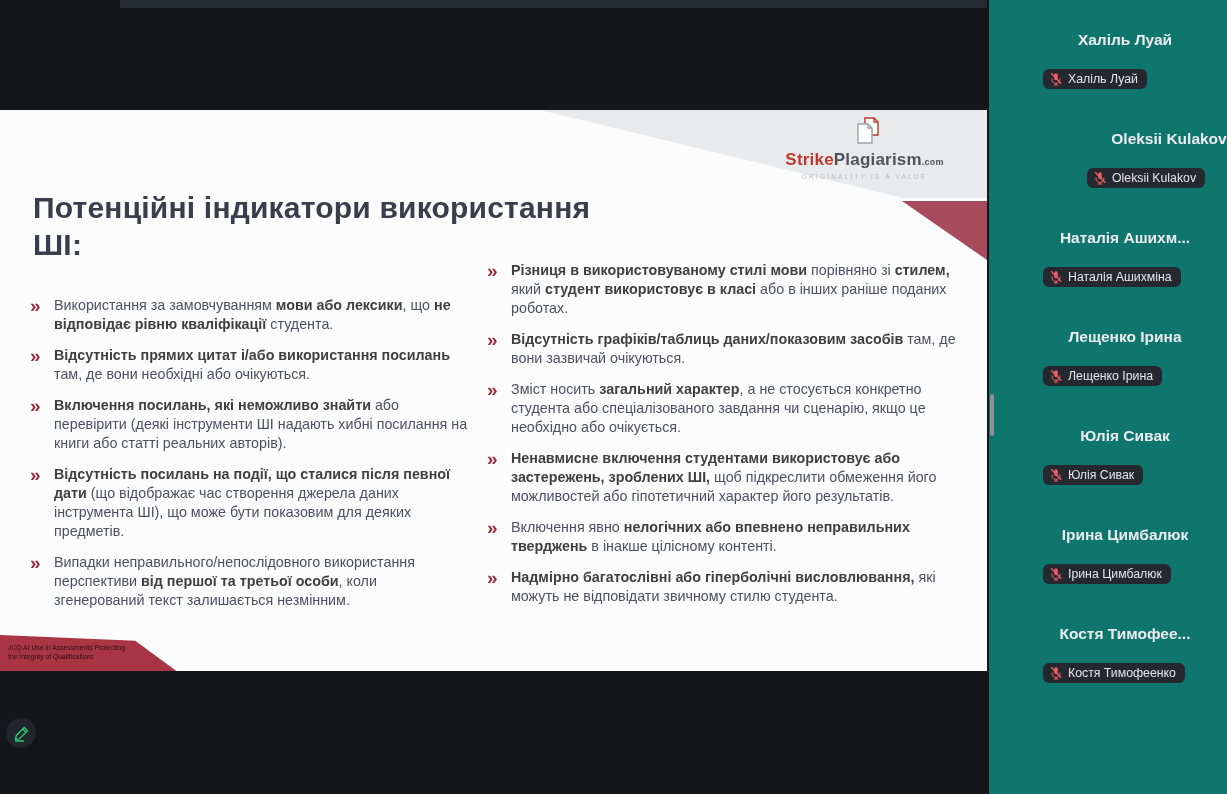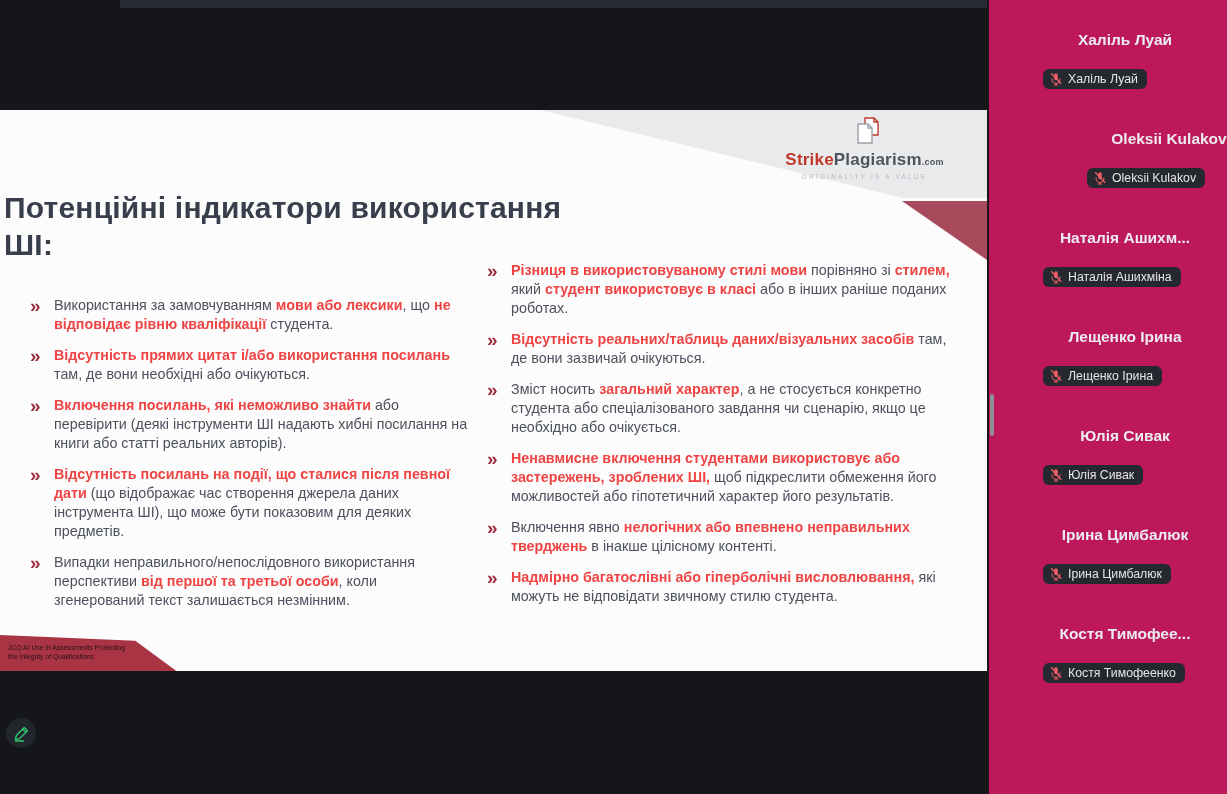--- a/index.html
+++ b/index.html
@@ -15,41 +15,41 @@
   .slide svg.deco{position:absolute;left:0;top:0;pointer-events:none;}
 
   .logo{position:absolute;left:772px;top:6px;width:185px;text-align:center;}
   .logo .docicon{display:block;margin:0 auto 0 auto;width:34px;height:34px;}
   .logo .brand{font-size:17px;letter-spacing:.2px;white-space:nowrap;}
   .logo .brand .red{color:#c0392b;font-weight:700;}
   .logo .brand .dark{color:#50545d;font-weight:600;}
   .logo .brand .tld{color:#50545d;font-size:9px;font-weight:600;margin-top:8px;}
   .logo .tagline{margin-top:3px;font-size:6.5px;letter-spacing:2.2px;color:#b7bac1;white-space:nowrap;}
 
-  .slide-title{position:absolute;left:4px;top:80px;width:690px;
+  .slide-title{position:absolute;left:33px;top:80px;width:690px;
       font-size:30px;font-weight:700;color:#383e4b;line-height:1.22;letter-spacing:.2px;}
 
   .col{position:absolute;}
   .col-left{left:30px;top:186px;width:438px;}
   .col-right{left:487px;top:151px;width:476px;}
   .bullet{display:flex;margin-bottom:12px;}
   .chev{flex:0 0 24px;color:var(--accent,#9c2b3d);font-weight:700;font-size:19px;line-height:1;margin-top:0px;letter-spacing:-2px;}
   .btext{font-size:14.3px;line-height:1.33;color:#4c515d;}
-  .btext b{color:#ef4444;font-weight:700;}
+  .btext b{color:#404040;font-weight:700;}
 
   .footer-shape{position:absolute;left:0;top:519px;width:196px;height:42px;background:var(--footer-red,#a93444);
       -webkit-clip-path:polygon(0 14%,69% 28%,90% 100%,0 100%);clip-path:polygon(0 14%,69% 28%,90% 100%,0 100%);}
   .footnote{position:absolute;left:8px;top:14px;width:160px;font-size:6.8px;line-height:1.35;color:#2c1218;}
 
   
   .annot-btn{position:absolute;left:6px;top:718px;width:30px;height:30px;border-radius:50%;
       background:#21262c;display:flex;align-items:center;justify-content:center;cursor:pointer;}
 
   
-  .panel{position:absolute;left:987px;top:0;width:240px;height:794px;background:#be185d;}
+  .panel{position:absolute;left:987px;top:0;width:240px;height:794px;background:#0f766e;}
   .panel .divider{position:absolute;left:0;top:0;width:2px;height:794px;background:#1c1417;}
   .scroll-thumb{position:absolute;left:3px;top:394px;width:4px;height:42px;border-radius:2px;background:#8f9094;}
   .tile{position:absolute;left:0;width:240px;height:99px;}
   .vname{position:absolute;left:50px;top:31px;width:176px;text-align:center;
       font-size:15.5px;font-weight:700;color:#ececef;white-space:nowrap;overflow:hidden;}
   .pill{position:absolute;left:56px;top:69px;display:inline-flex;align-items:center;gap:5px;
       background:#25282e;border-radius:6px;padding:3px 9px 3px 6px;white-space:nowrap;}
   .pill .plabel{font-size:12.3px;color:#e6e6e9;}
   .micico{width:14px;height:14px;color:var(--mic-red,#ee5f66);}
 </style>
@@ -109,21 +109,21 @@
   </div>
 </div>
     <div class="col col-right" id="col-right">
   <div class="bullet">
     <span class="chev">»</span>
     <span class="btext"><b>Різниця в використовуваному стилі мови</b> порівняно зі <b>стилем,</b> який <b>студент використовує в класі</b> або в інших раніше поданих роботах.</span>
   </div>
 
   <div class="bullet">
     <span class="chev">»</span>
-    <span class="btext"><b>Відсутність реальних/таблиць даних/візуальних засобів</b> там, де вони зазвичай очікуються.</span>
+    <span class="btext"><b>Відсутність графіків/таблиць даних/показовим засобів</b> там, де вони зазвичай очікуються.</span>
   </div>
 
   <div class="bullet">
     <span class="chev">»</span>
     <span class="btext">Зміст носить <b>загальний характер</b>, а не стосується конкретно студента або спеціалізованого завдання чи сценарію, якщо це необхідно або очікується.</span>
   </div>
 
   <div class="bullet">
     <span class="chev">»</span>
     <span class="btext"><b>Ненавмисне включення студентами використовує або застережень, зроблених ШІ,</b> щоб підкреслити обмеження його можливостей або гіпотетичний характер його результатів.</span>

